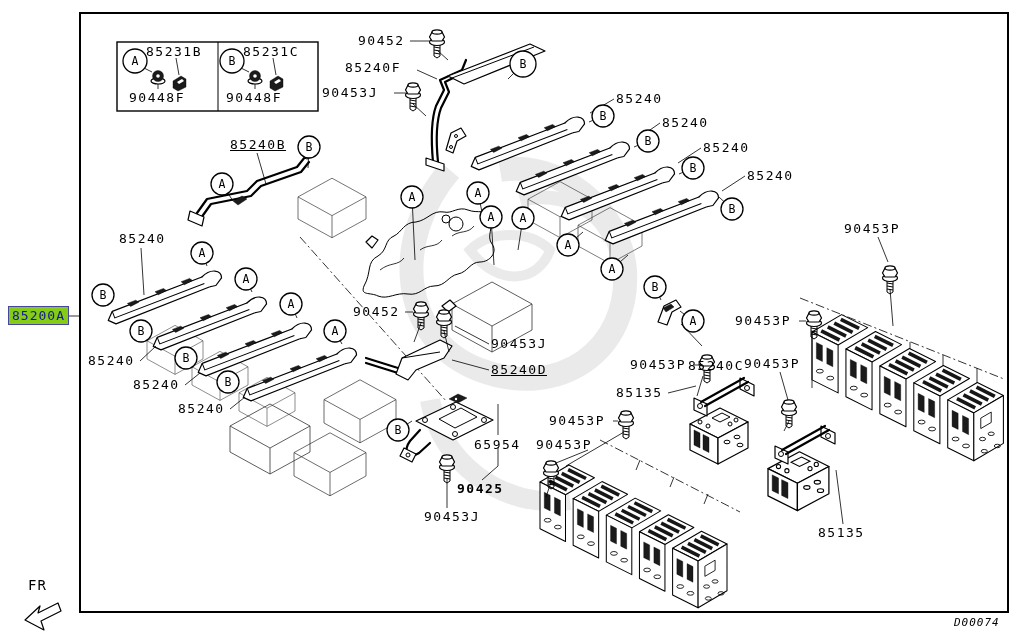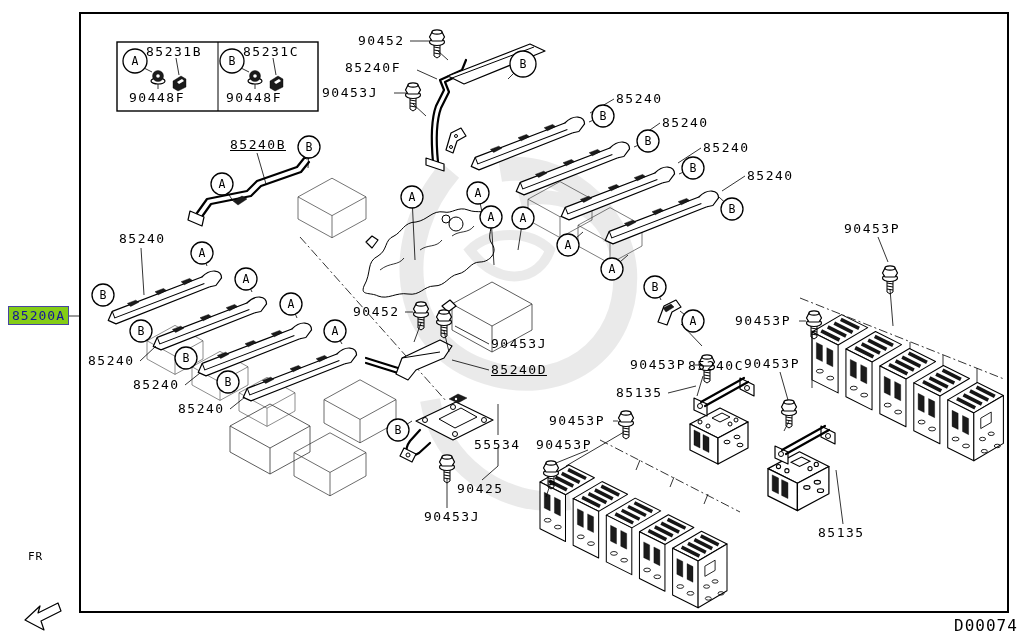--- a/index.html
+++ b/index.html
@@ -12,22 +12,22 @@
   .dash{stroke:#000;stroke-width:.8;fill:none;stroke-dasharray:9 3 2 3;}
   .w{fill:#fff;stroke:#000;stroke-width:1.2;stroke-linejoin:round;}
   .d{fill:#1b1b1b;stroke:#000;stroke-width:.4;}
   .sl{stroke:#161616;stroke-width:4.2;fill:none;}
   .pb{fill:none;stroke:#333;stroke-width:.8;}
   .mc{fill:#fff;stroke:#000;stroke-width:1.3;}
   .mt{font:11.5px "DejaVu Sans Mono",monospace;text-anchor:middle;fill:#000;}
   .lnr{fill:none;stroke:#000;stroke-width:1.4;}
   .callout{position:absolute;font-size:13px;letter-spacing:1.5px;color:#000;white-space:nowrap;line-height:15px;}
   #selected-part{position:absolute;left:8px;top:306px;padding:1px 3px;font-size:13px;letter-spacing:1px;}
-  #fr-label{position:absolute;left:28px;top:550px;font-size:11px;letter-spacing:1px;color:#000;}
-  #diagram-code{position:absolute;left:954px;top:616px;font-size:16px;letter-spacing:1px;color:#000;}
+  #fr-label{position:absolute;left:28px;top:577px;font-size:14px;letter-spacing:1px;color:#000;}
+  #diagram-code{position:absolute;left:954px;top:616px;font-size:11px;letter-spacing:1px;color:#000;font-style:italic;}
 </style>
 </head>
 <body>
 
 <div id="root">
 
 <svg width="1024" height="637" viewBox="0 0 1024 637">
   <defs>
     <g id="bolt">
       <ellipse cx="0" cy="3" rx="7.5" ry="3.5" class="w"></ellipse>
@@ -404,22 +404,22 @@
       <span class="callout" style="left: 703px; top: 140px;">85240</span>
       <span class="callout" style="left: 747px; top: 168px;">85240</span>
       <span class="callout" style="left: 230px; top: 137px; text-decoration: underline;">85240B</span>
       <span class="callout" style="left: 119px; top: 231px;">85240</span>
       <span class="callout" style="left: 88px; top: 353px;">85240</span>
       <span class="callout" style="left: 133px; top: 377px;">85240</span>
       <span class="callout" style="left: 178px; top: 401px;">85240</span>
       <span class="callout" style="left: 353px; top: 304px;">90452</span>
       <span class="callout" style="left: 491px; top: 336px;">90453J</span>
       <span class="callout" style="left: 491px; top: 362px; text-decoration: underline;">85240D</span>
-      <span class="callout" style="left: 474px; top: 437px;">55534</span>
-      <span class="callout" style="left: 457px; top: 481px;">90425</span>
+      <span class="callout" style="left: 474px; top: 437px;">65954</span>
+      <span class="callout" style="left: 457px; top: 481px; font-weight: bold;">90425</span>
       <span class="callout" style="left: 424px; top: 509px;">90453J</span>
       <span class="callout" style="left: 688px; top: 338px; margin-top: 20px;">85240C</span>
       <span class="callout" style="left: 630px; top: 357px;">90453P</span>
       <span class="callout" style="left: 616px; top: 385px;">85135</span>
       <span class="callout" style="left: 735px; top: 313px;">90453P</span>
       <span class="callout" style="left: 744px; top: 356px;">90453P</span>
       <span class="callout" style="left: 844px; top: 221px;">90453P</span>
       <span class="callout" style="left: 549px; top: 413px;">90453P</span>
       <span class="callout" style="left: 536px; top: 437px;">90453P</span>
       <span class="callout" style="left: 818px; top: 525px;">85135</span>

